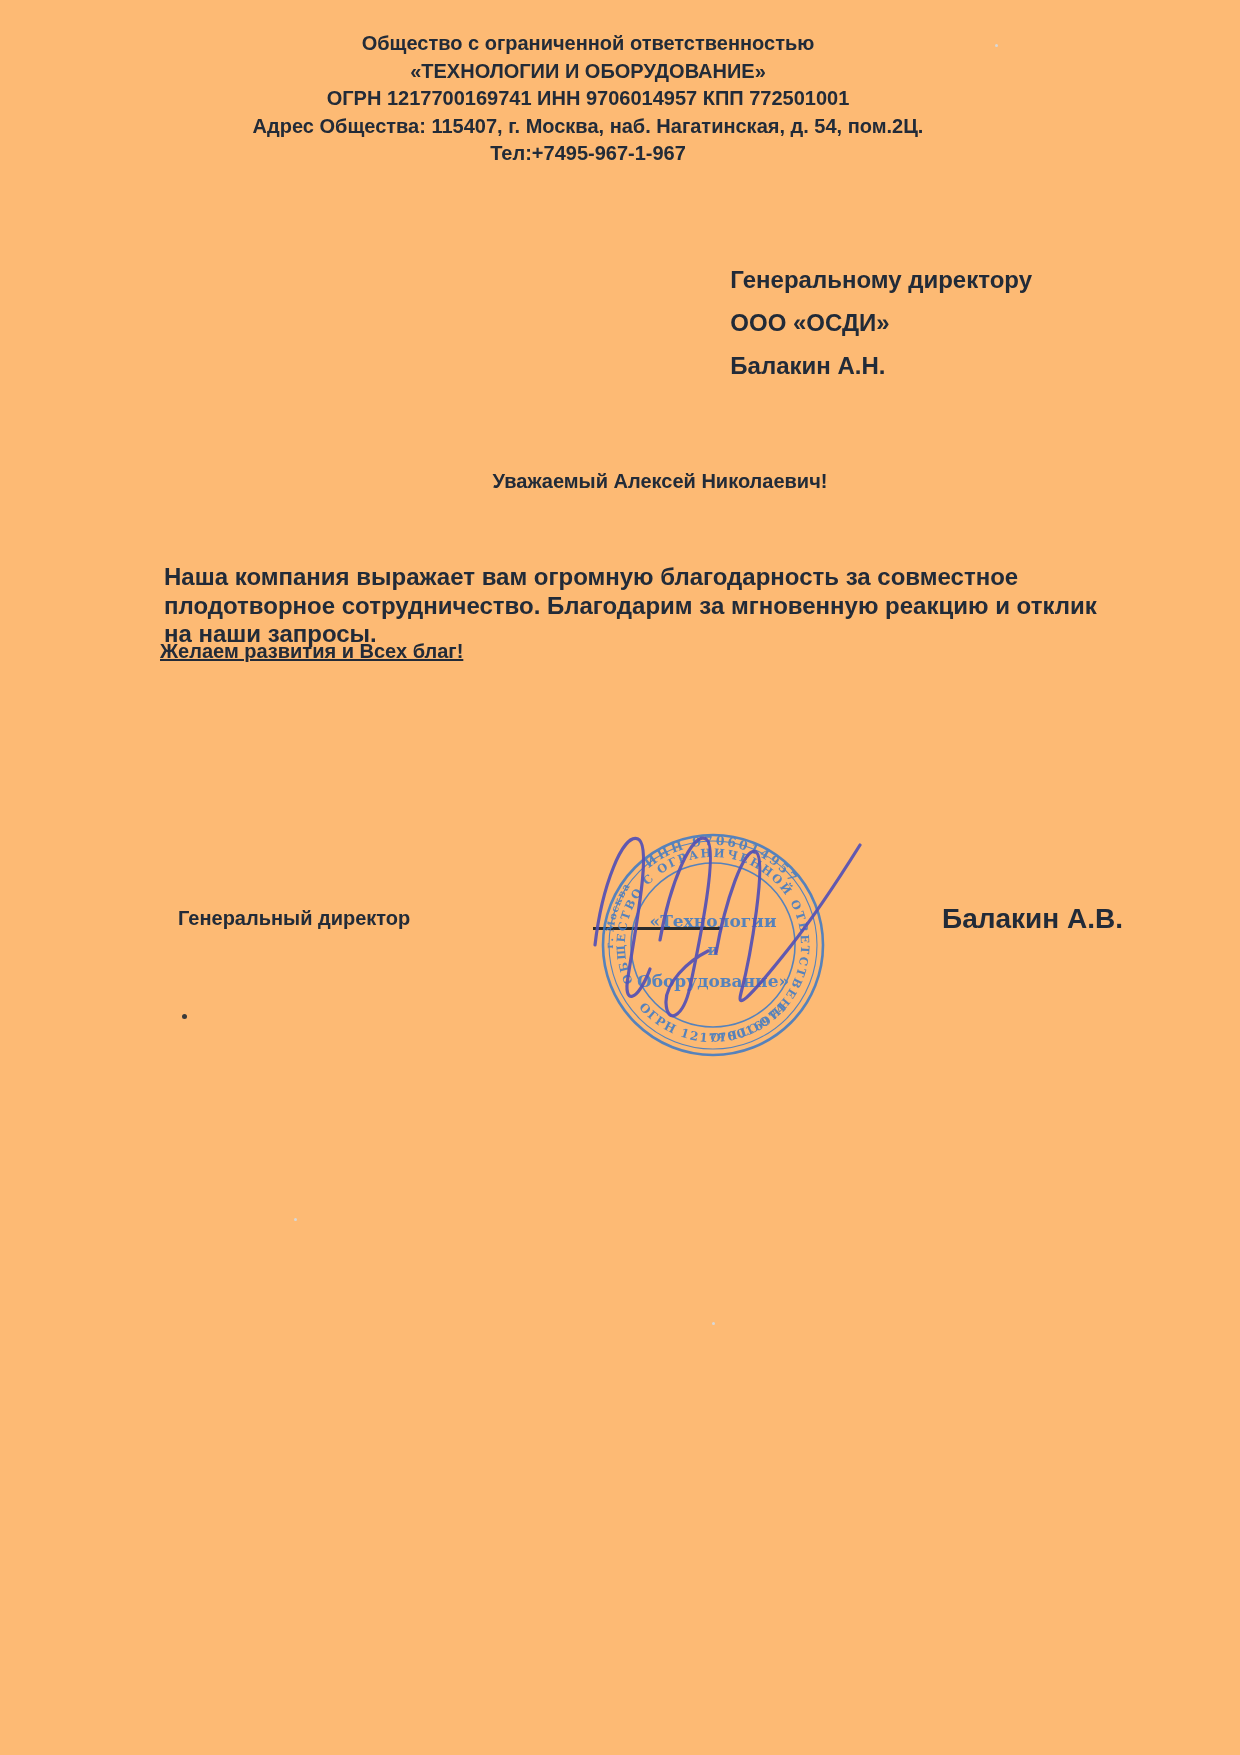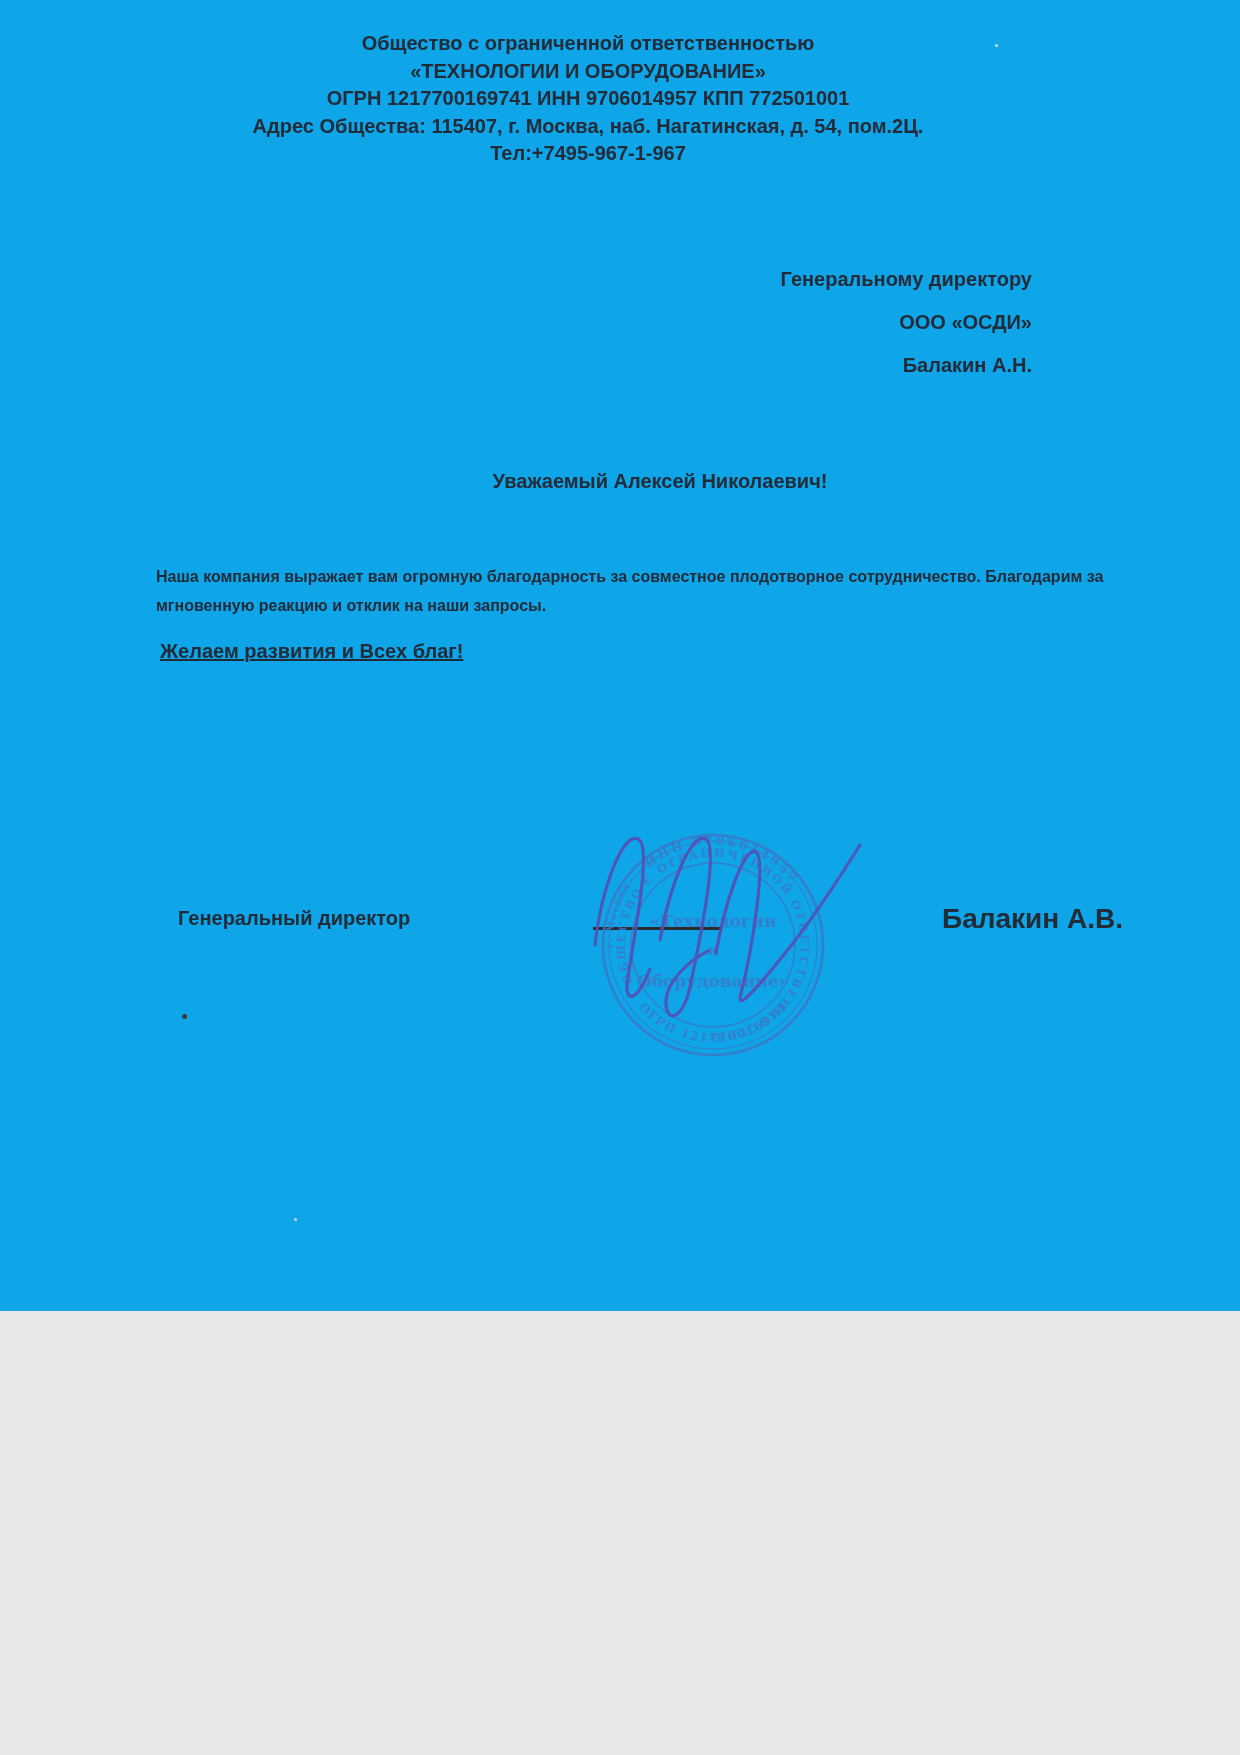--- a/index.html
+++ b/index.html
@@ -1,61 +1,61 @@
 <!DOCTYPE html>
 <html><head>
 <meta charset="utf-8">
 <style>
   * { margin: 0; padding: 0; box-sizing: border-box; }
   html, body { background: #e8e8e8; }
   .page {
     position: relative;
     width: 1240px;
-    height: 1311px;
+    height: 1755px;
     margin: 0 auto;
-    background: #0ea5e9;
+    background: #fdba74;
     overflow: hidden;
     font-family: "Liberation Sans", sans-serif;
     color: #222b38;
   }
   
   .header-block {
     position: absolute;
     top: 30px; left: 0;
     width: 1176px;
     text-align: center;
     font-weight: bold;
     font-size: 20px;
     line-height: 27.5px;
   }
   .header-block .phone { }
   
   .recipient-block {
     position: absolute;
     top: 258px; right: 208px;
-    text-align: right;
+    text-align: left;
     font-weight: bold;
-    font-size: 20px;
+    font-size: 24px;
     line-height: 43px;
   }
   
   .salutation {
     position: absolute;
     top: 470px; left: 0; width: 1320px;
     text-align: center;
     font-weight: bold;
     font-size: 20px;
   }
   
   .body-par1 {
     position: absolute;
-    top: 563px; left: 156px;
+    top: 563px; left: 164px;
     width: 960px;
     font-weight: bold;
-    font-size: 16px;
+    font-size: 24px;
     line-height: 28.5px;
   }
   .body-par2 {
     position: absolute;
     top: 640px; left: 160px;
     font-weight: bold;
     font-size: 20px;
     text-decoration: underline;
   }
   

